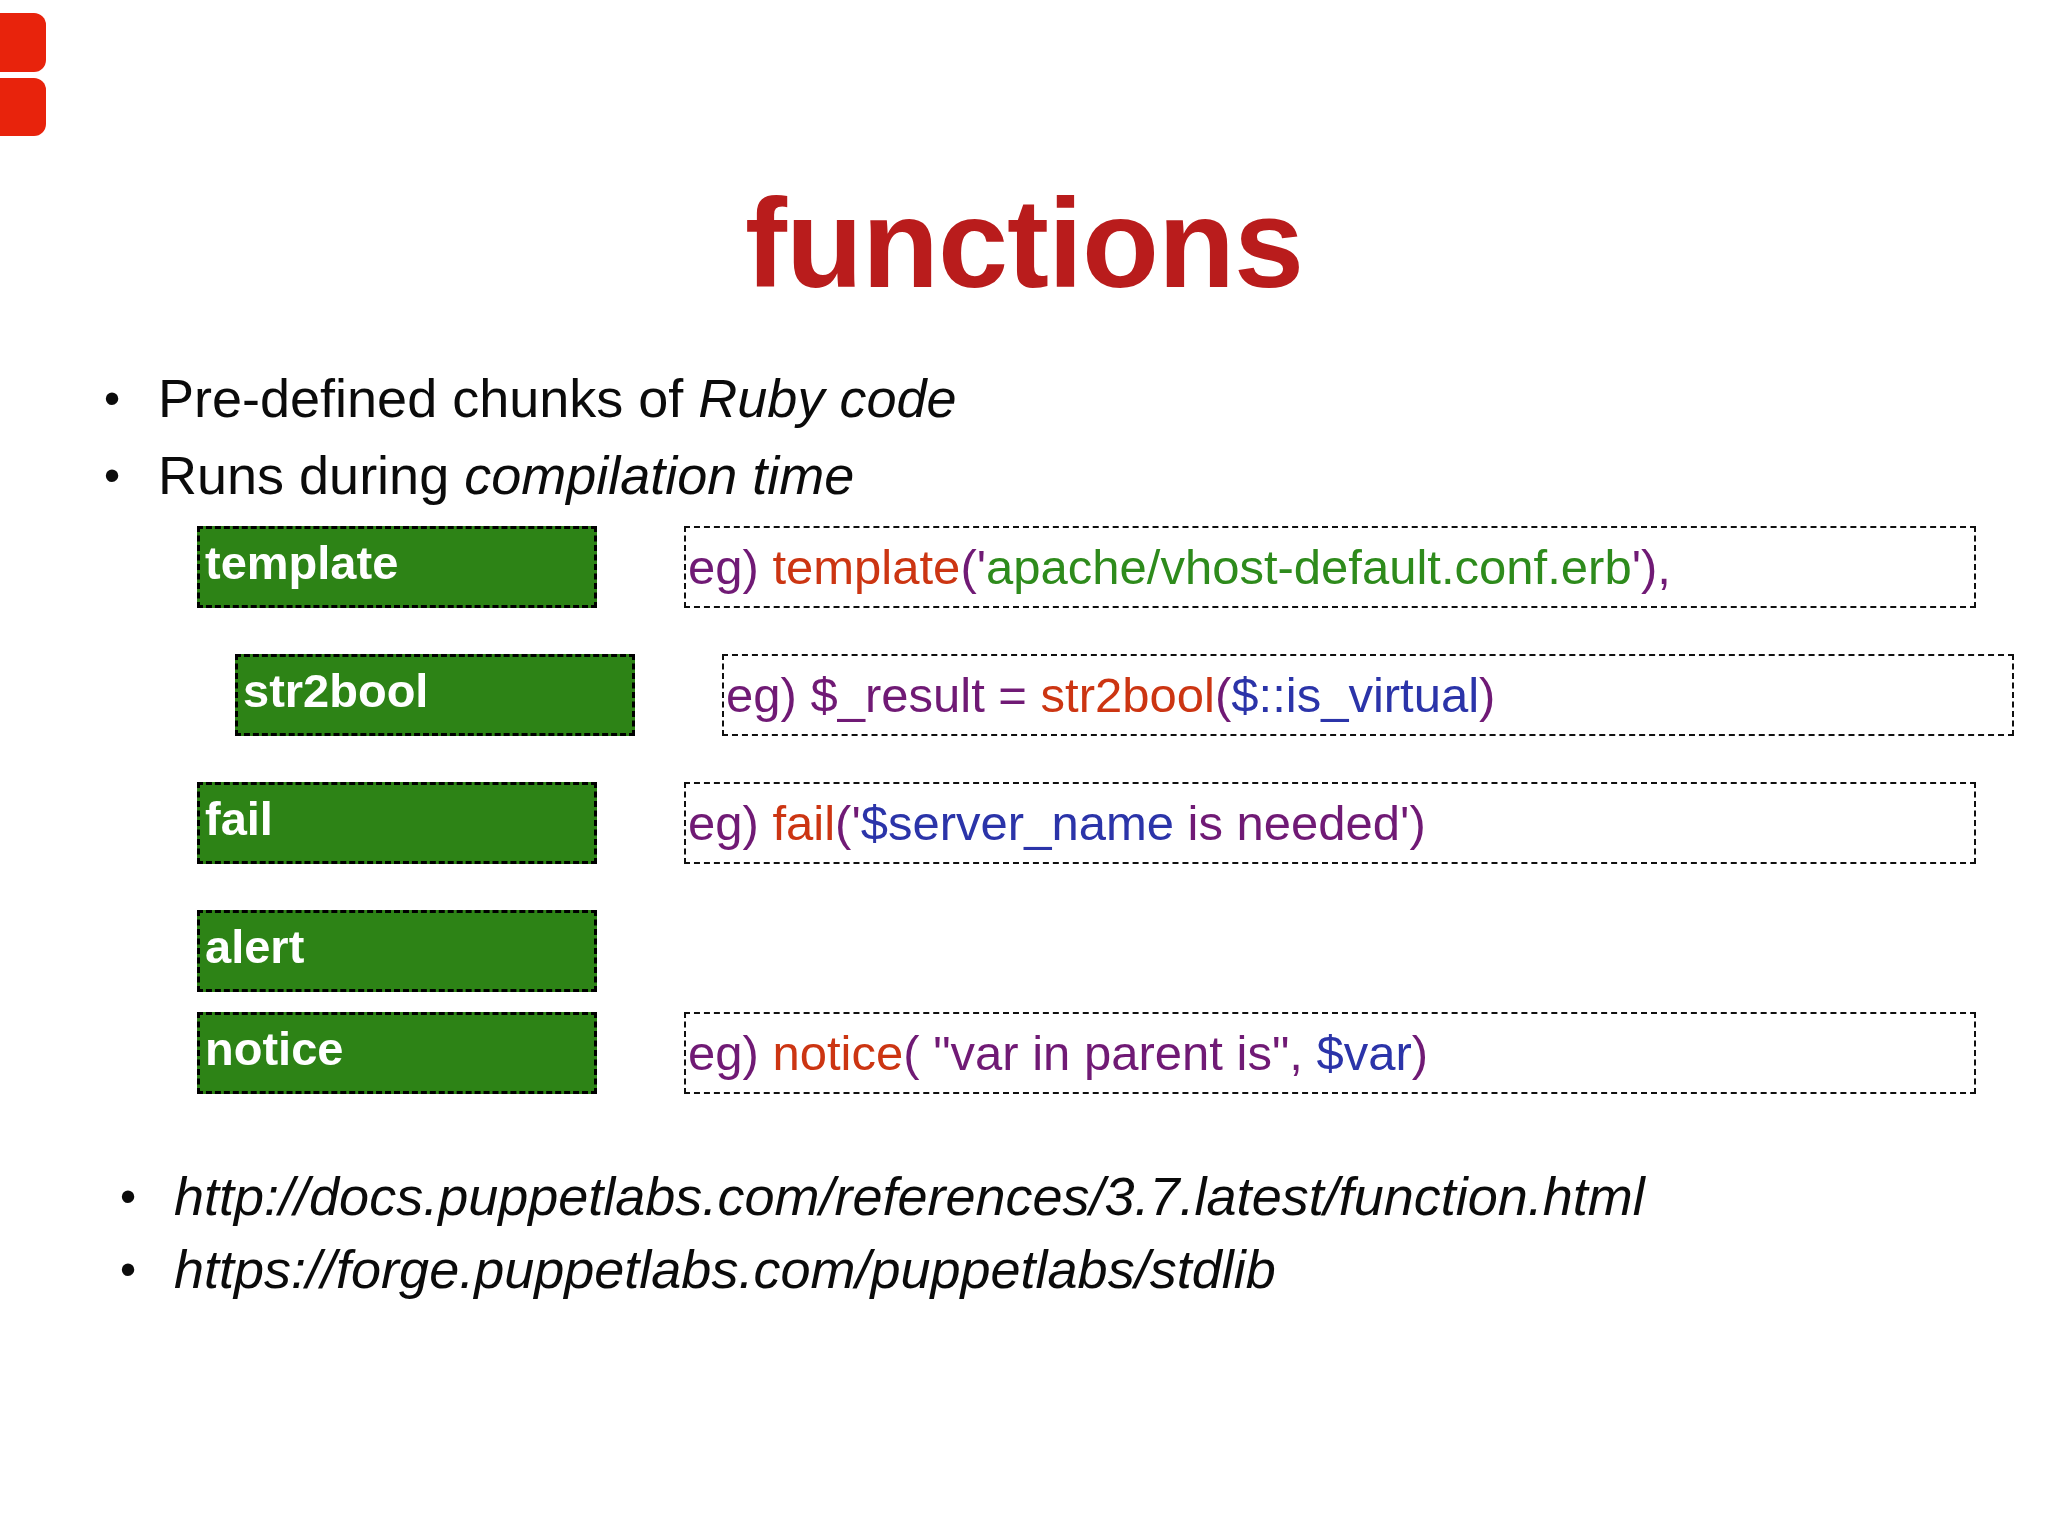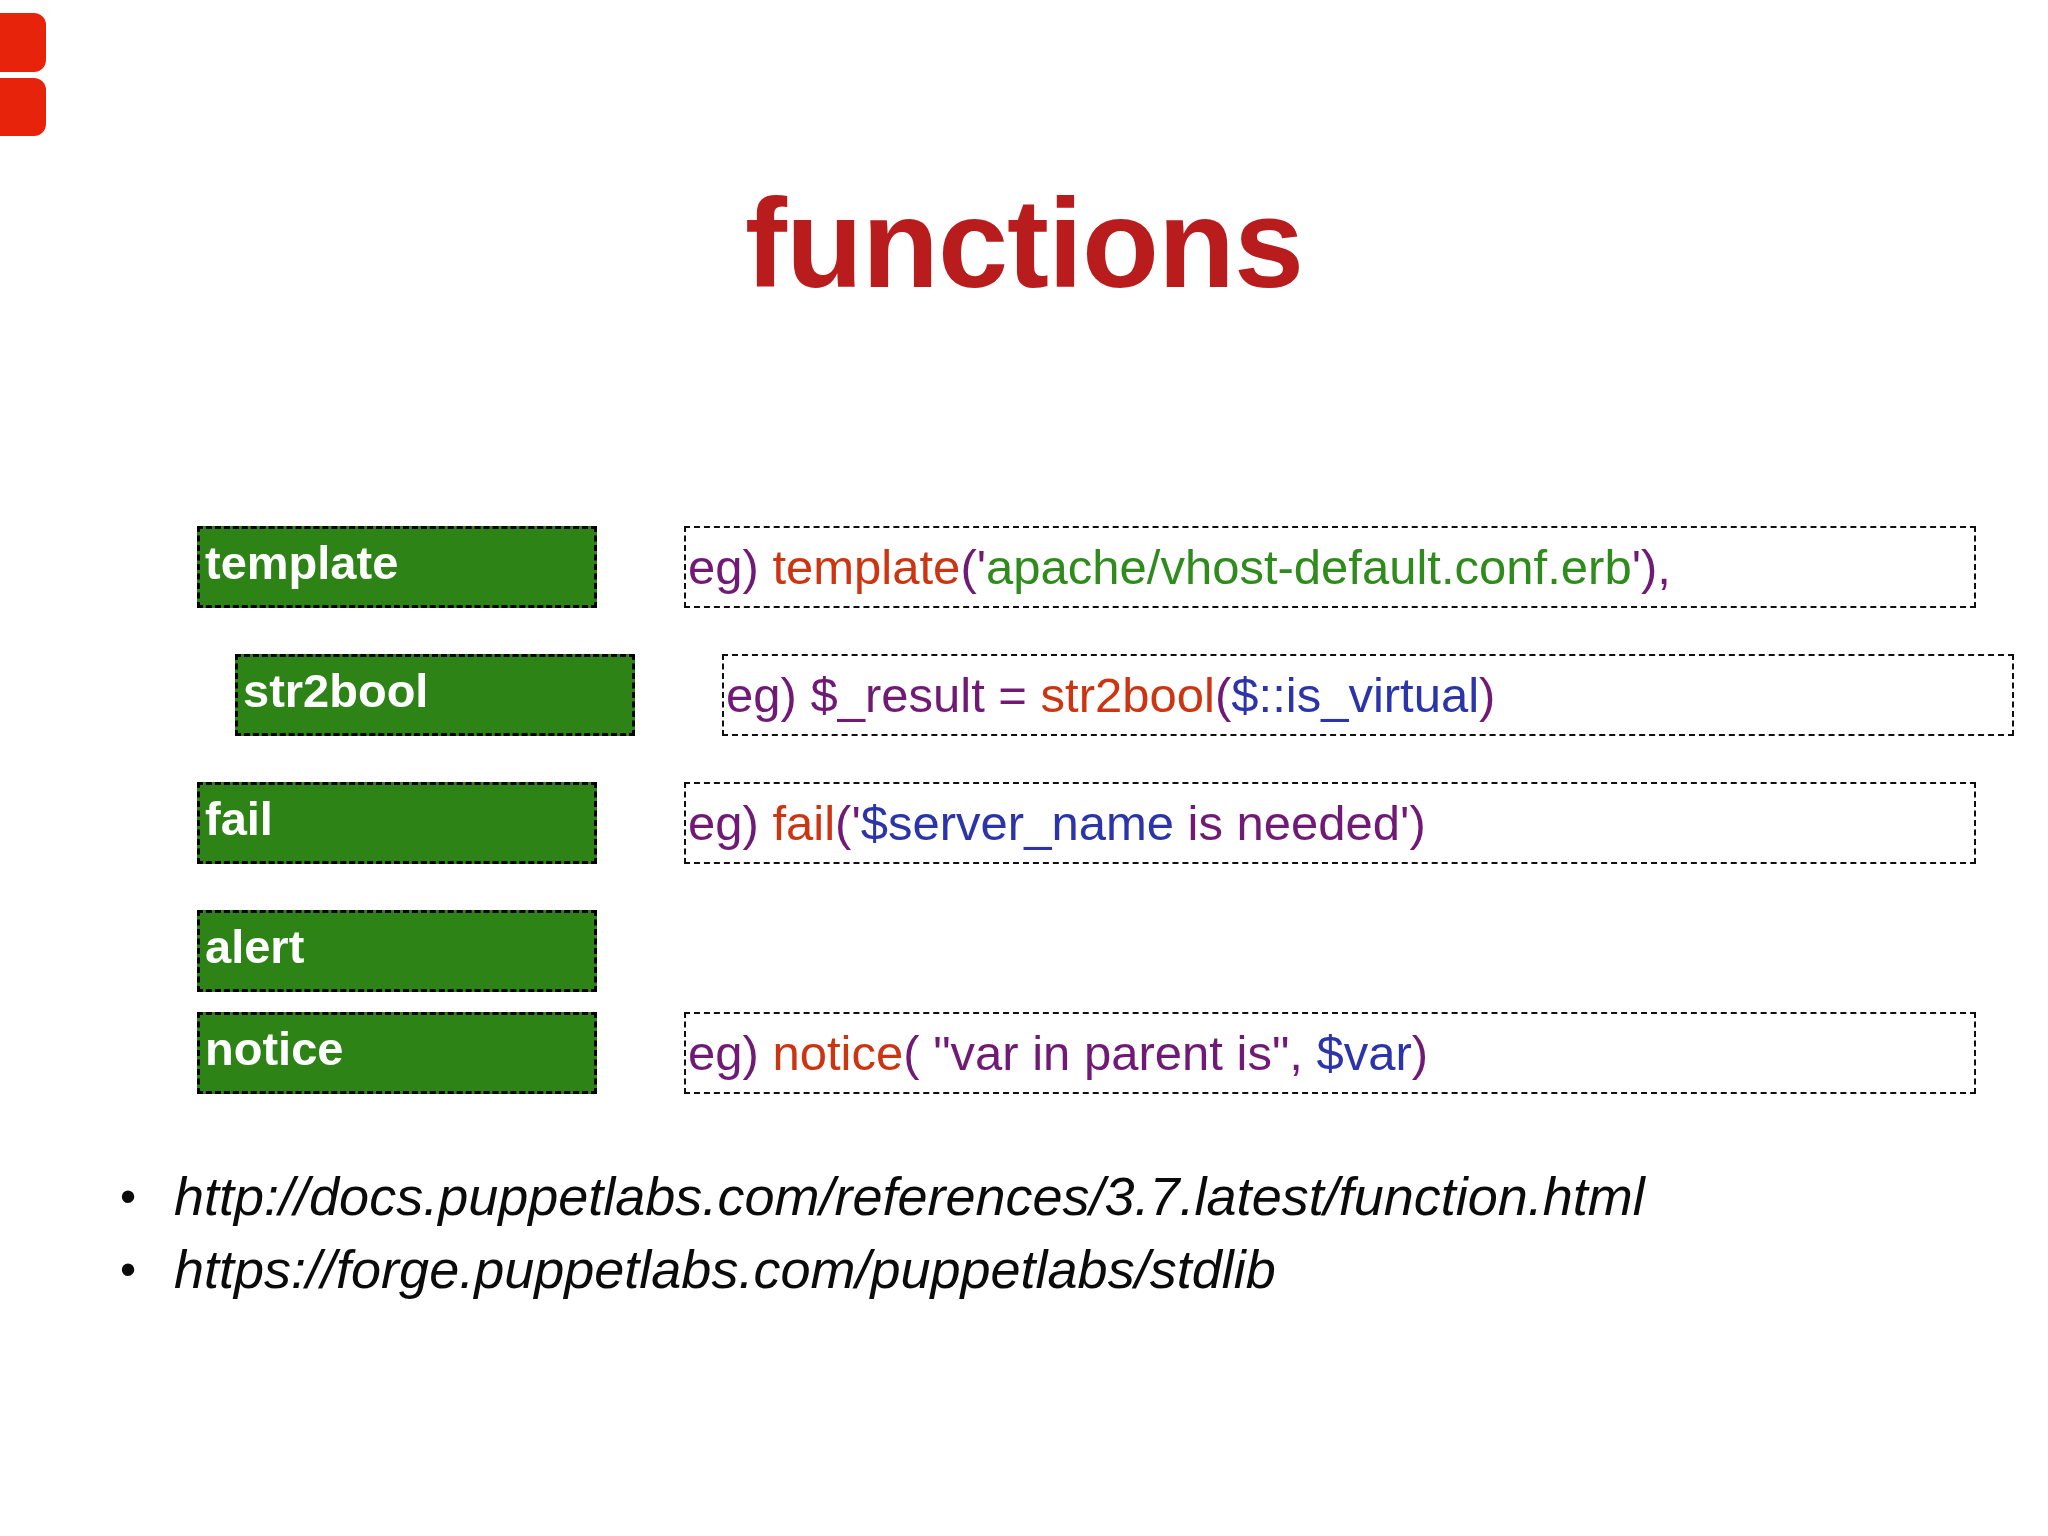--- a/index.html
+++ b/index.html
@@ -94,20 +94,22 @@
 </style>
 </head>
 <body style="--fn: #cc3512; --str: #2e8b1c; --var: #2b34a9; --boxgreen: #2d8316; --marker: #e8230c;">
 
 <div class="red-bar" id="red-bar-1"></div>
 <div class="red-bar" id="red-bar-2"></div>
 
 <h1 class="slide-title">functions</h1>
 
 <ul class="bullets" id="bullets">
+    <li><span>Pre-defined chunks of </span><span class="em">Ruby code</span></li>
+    <li><span>Runs during </span><span class="em">compilation time</span></li>
   </ul>
 
 <div id="rows">
     <div class="func-row" style="top: 526px;">
       <div class="green-box">template</div>
       <div class="example-box"><span class="c-k">eg) </span><span class="c-fn">template</span><span class="c-k">('</span><span class="c-str">apache/vhost-default.conf.erb</span><span class="c-k">'),</span></div>
     </div>
     <div class="func-row" style="top: 654px; margin-left: 38px;">
       <div class="green-box">str2bool</div>
       <div class="example-box"><span class="c-k">eg) $_result = </span><span class="c-fn">str2bool</span><span class="c-k">(</span><span class="c-var">$::is_virtual</span><span class="c-k">)</span></div>

